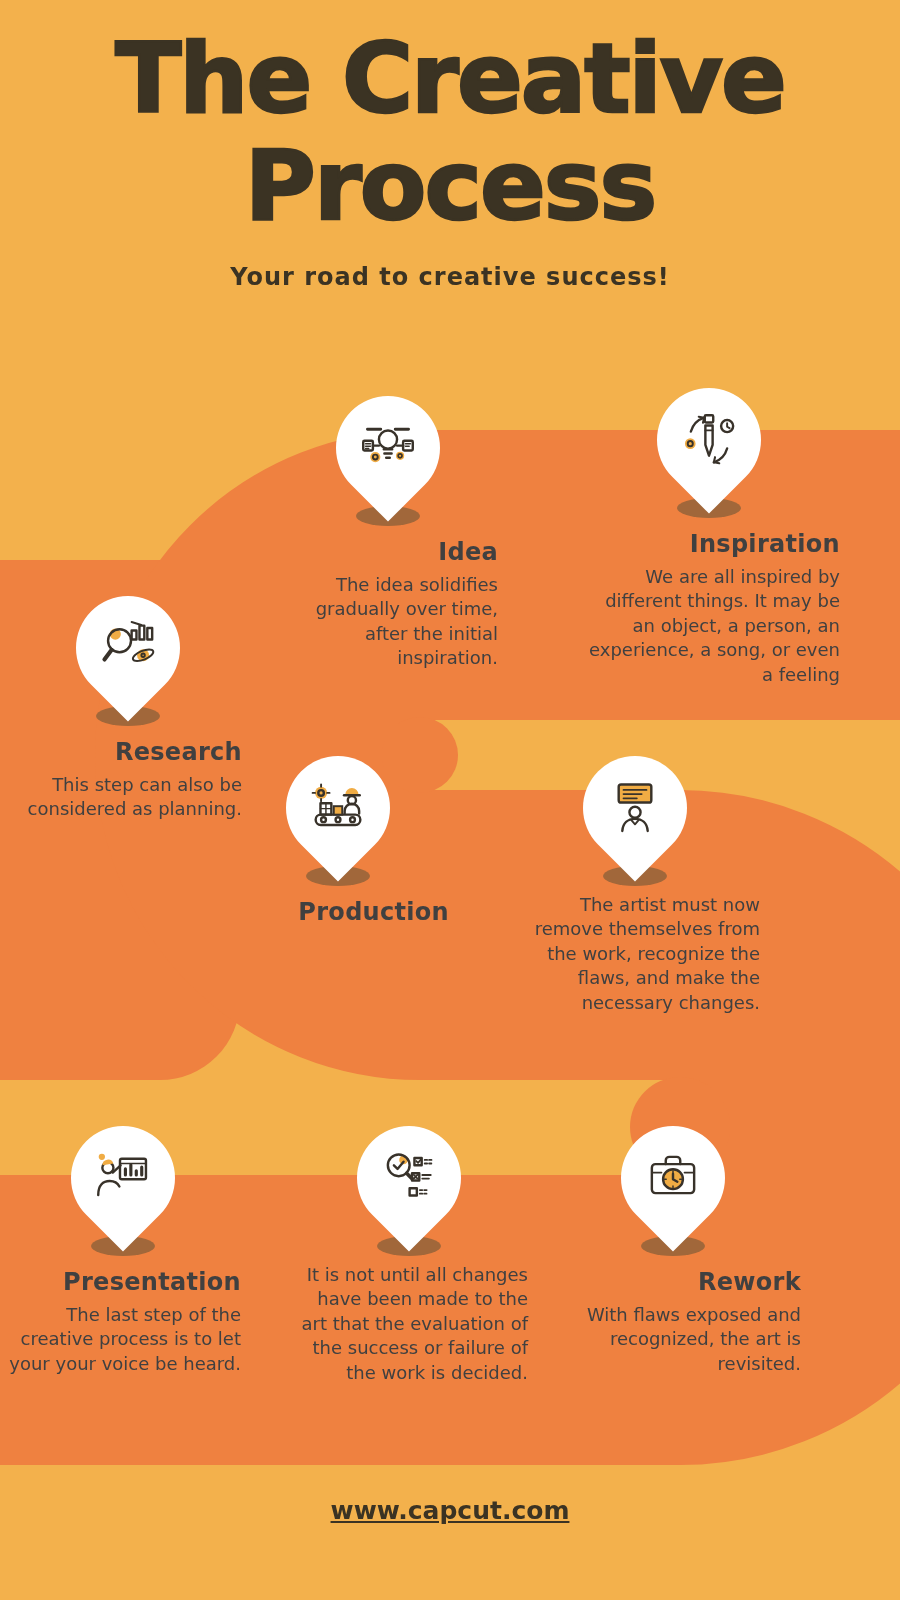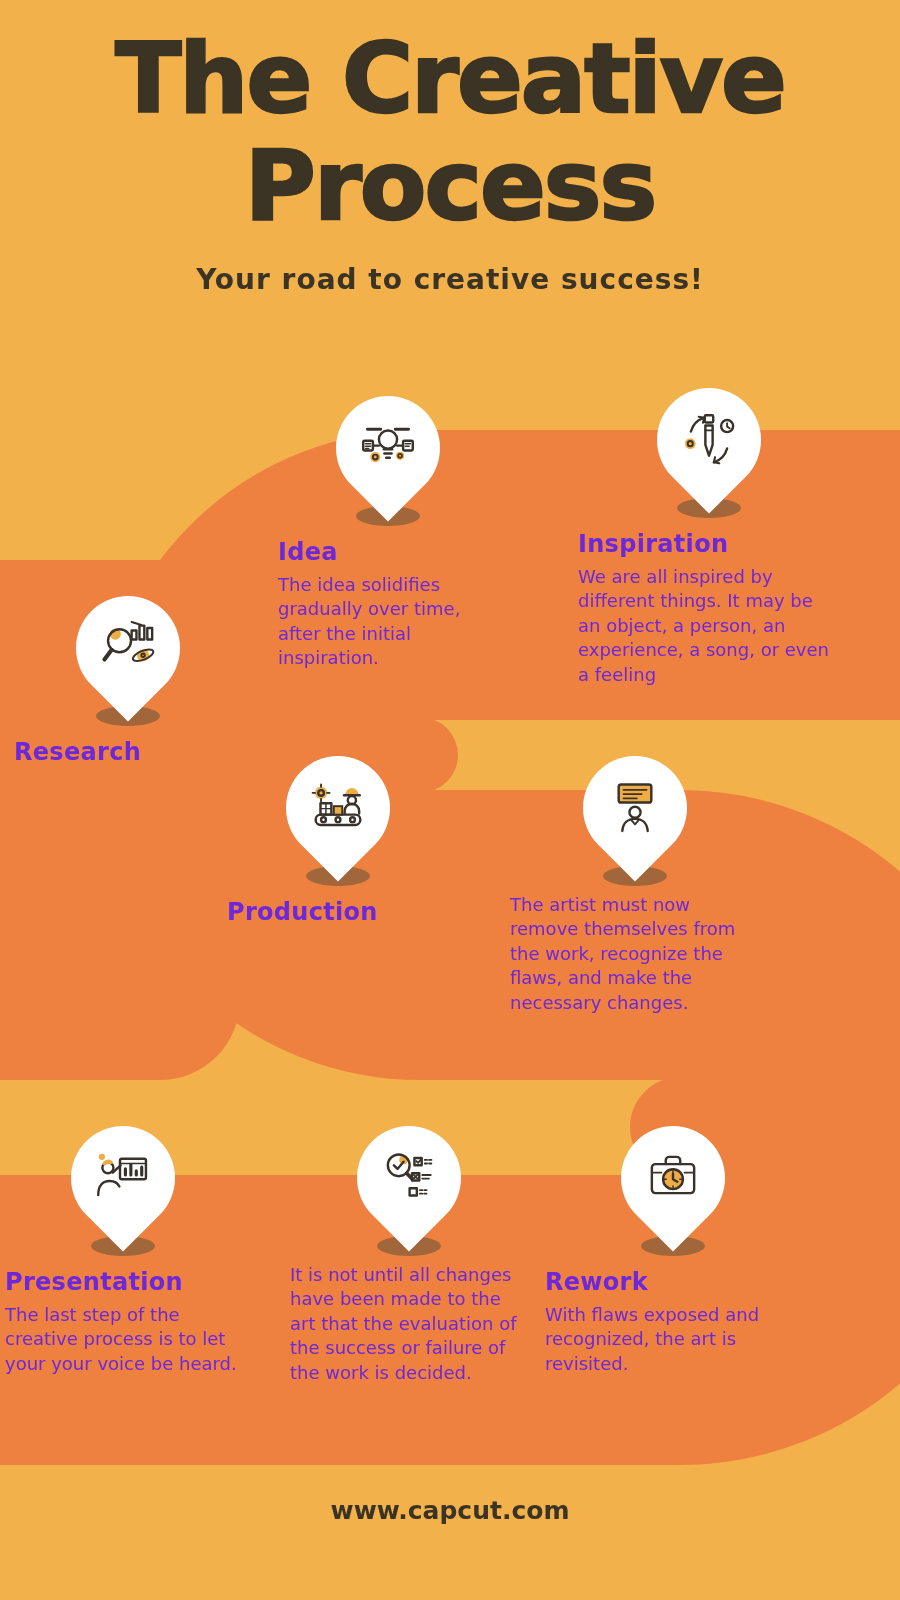--- a/index.html
+++ b/index.html
@@ -7,41 +7,41 @@
     position:relative;width:900px;height:1600px;overflow:hidden;
     background:var(--background,#F3B14C);
     font-family:"DejaVu Sans","Liberation Sans",sans-serif;
   }
   .road{position:absolute;inset:0;z-index:1;}
   .road-stroke{stroke:var(--road,#EF8140);}
   .road-fill{fill:var(--road,#EF8140);}
 
   .header{position:absolute;top:26px;left:0;width:900px;text-align:center;z-index:3;color:var(--title,#3B3323);}
   .title-line{font-size:97px;font-weight:bold;line-height:1.1;letter-spacing:-2px;-webkit-text-stroke:2.5px var(--title,#3B3323);}
-  .subtitle{margin-top:24px;font-size:28px;font-weight:bold;letter-spacing:1px;}
-
-  .step{position:absolute;text-align:left;color:#6d28d9;z-index:4;}
+  .subtitle{margin-top:24px;font-size:24px;font-weight:bold;letter-spacing:1px;}
+
+  .step{position:absolute;text-align:right;color:#404040;z-index:4;}
   .pinwrap{position:relative;width:148px;height:152px;margin:0 auto;}
   .shadow{
     position:absolute;left:50%;bottom:0;width:64px;height:20px;margin-left:-32px;
     background:var(--pin_shadow,#A1673A);border-radius:50%;z-index:1;
   }
   .pin{
     position:absolute;left:50%;top:22px;width:104px;height:104px;margin-left:-52px;
     background:#fff;border-radius:50% 50% 50% 0;
     transform:rotate(-45deg);z-index:2;
     box-shadow:0 0 0 0 rgba(0,0,0,0);
   }
   .icon{position:absolute;inset:0;display:flex;align-items:center;justify-content:center;transform:rotate(45deg);}
   .icon svg{width:58px;height:58px;}
   .step-title{font-size:24px;font-weight:bold;margin-top:12px;letter-spacing:.3px;}
   .step-desc{font-size:18px;line-height:1.36;margin-top:7px;}
 
   .footer{position:absolute;top:1496px;left:0;width:900px;text-align:center;
-    font-size:25px;font-weight:bold;color:var(--title,#3B3323);z-index:3;}
+    font-size:25px;font-weight:bold;color:var(--title,#3B3323);z-index:3;text-decoration:underline;}
 </style>
 </head>
 <body>
 
 <div class="poster">
 
   <svg class="road" viewBox="0 0 900 1600" aria-hidden="true">
     <rect class="road-fill" x="-80" y="560" width="320" height="520" rx="80"></rect>
     <path class="road-stroke" d="M910 575 H420 A180 180 0 0 0 420 935 H680 A192.5 192.5 0 0 1 680 1320 H-10" fill="none" stroke-width="290"></path>
     <circle class="road-fill" cx="420" cy="755" r="38"></circle>
@@ -127,20 +127,21 @@
               <circle cx="36.5" cy="30" r="5" fill="#F0AC44"></circle>
               <g fill="none" stroke="#38322a" stroke-width="1.6">
                 <ellipse cx="36.5" cy="30" rx="9" ry="3.6" transform="rotate(-22 36.5 30)"></ellipse>
                 <circle cx="36.5" cy="30" r="1.4"></circle>
               </g>
             </svg>
           </div>
       </div>
     </div>
     <div class="step-title">Research</div>
+    <div class="step-desc">This step can also be considered as planning.</div>
   </div>
 
   <div class="step" style="left:227px;top:734px;width:222px">
     <div class="pinwrap">
       <div class="shadow"></div>
       <div class="pin">
         <div class="icon">
             <svg viewBox="0 0 48 48">
               <circle cx="10" cy="11.5" r="5" fill="#F0AC44"></circle>
               <g fill="none" stroke="#38322a" stroke-width="2" stroke-linecap="round" stroke-linejoin="round">

